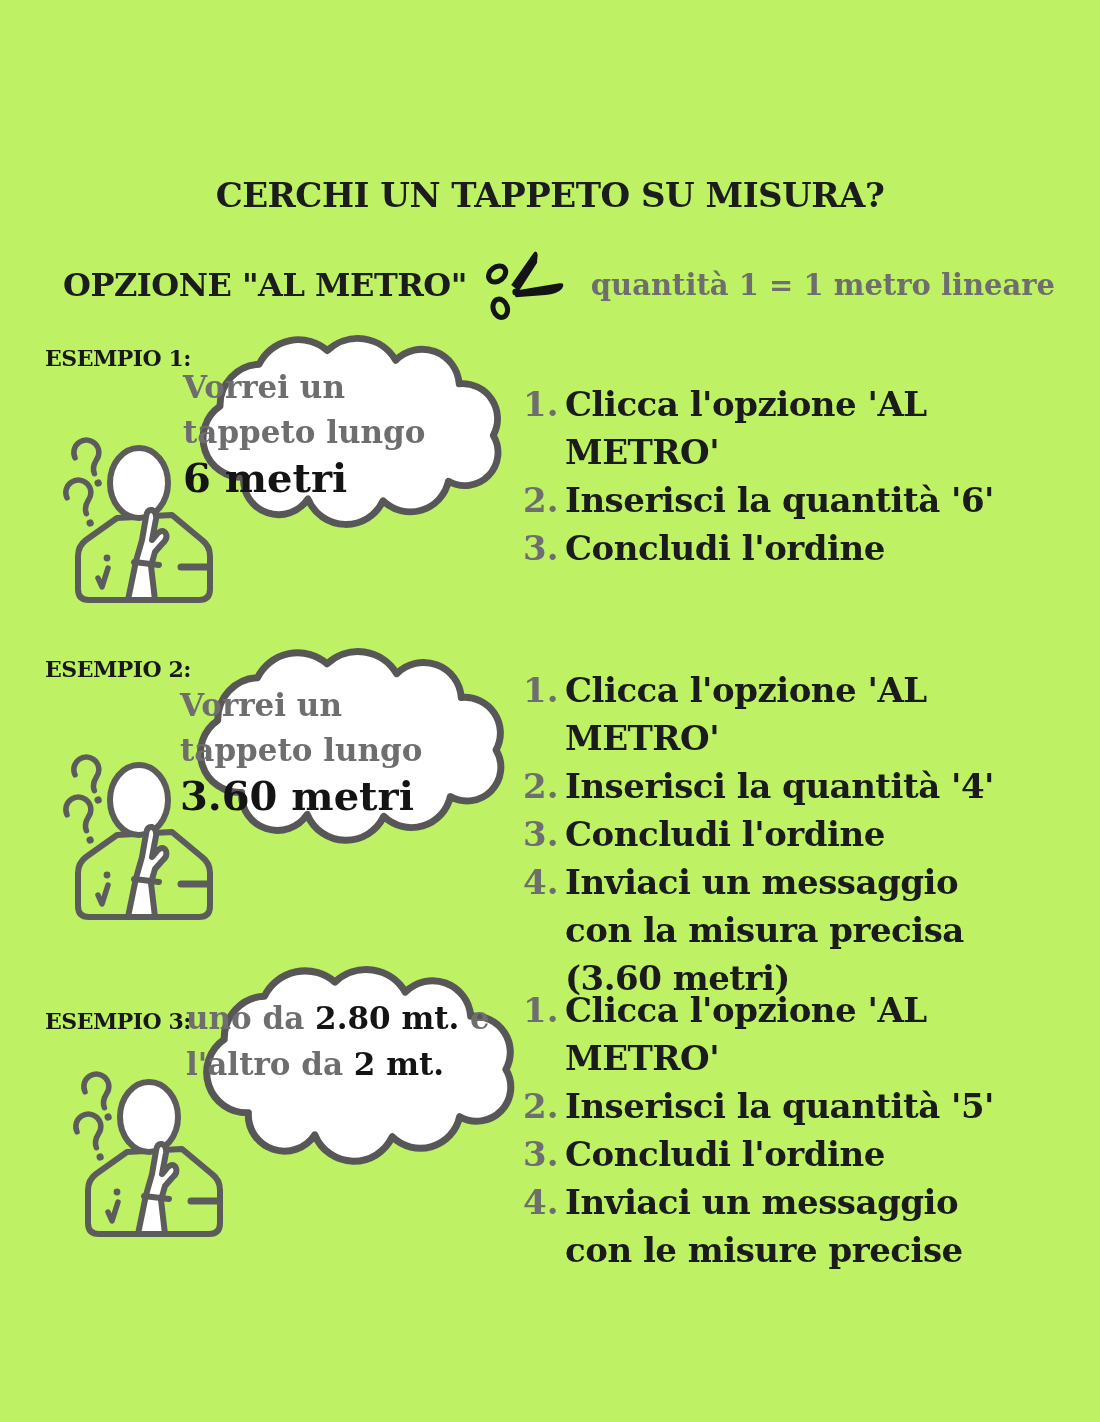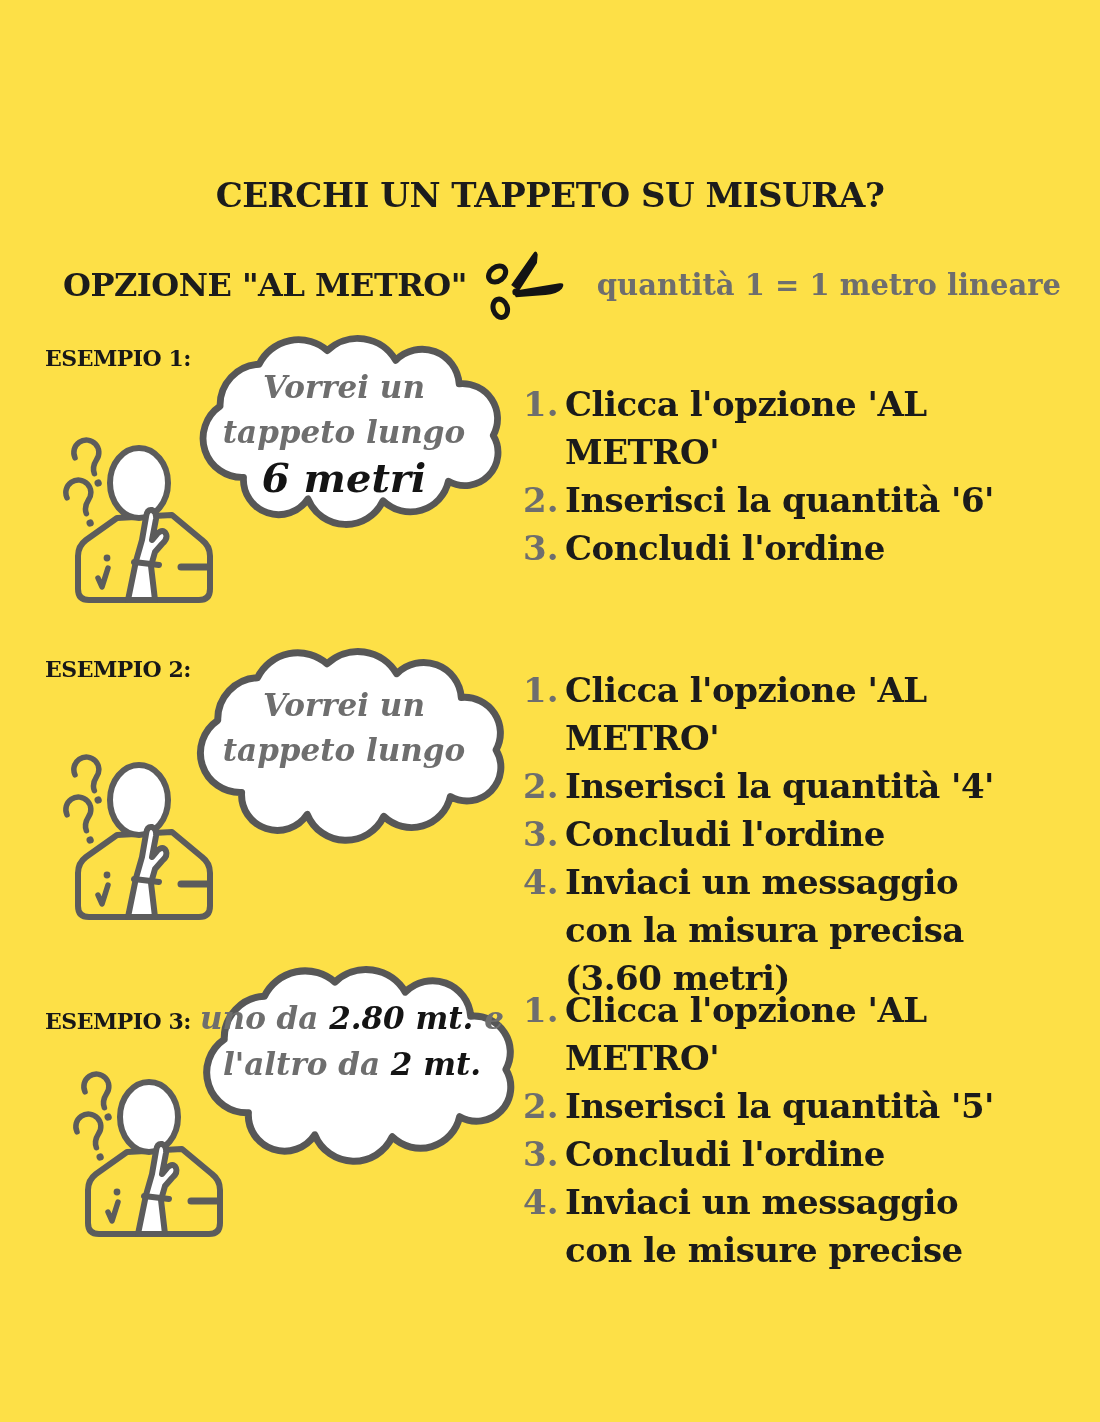--- a/index.html
+++ b/index.html
@@ -1,35 +1,35 @@
 <!DOCTYPE html>
 <html><head>
 <meta charset="utf-8">
 <style>
   html,body{margin:0;padding:0;background:#fff;}
   .page{
-    position:relative;width:1100px;height:1422px;background:#fde047;overflow:hidden;
+    position:relative;width:1100px;height:1422px;background:#bef264;overflow:hidden;
     font-family:"DejaVu Serif","Liberation Serif",serif;font-weight:bold;color:#1d1d1d;
   }
   
   .title{
     position:absolute;top:175px;left:0;width:100%;text-align:center;
     font-size:34px;letter-spacing:-0.5px;color:#1c1c1c;
   }
   .option-row{
     position:absolute;top:240px;left:63px;display:flex;align-items:center;height:90px;
   }
   .option-label{font-size:32px;letter-spacing:-0.5px;color:#1c1c1c;white-space:nowrap;}
   .scissors{width:86px;height:78px;margin:6px 6px 0 16px;flex:none;}
-  .note{font-size:29px;color:#6e6e6e;white-space:nowrap;margin-left:22px;}
+  .note{font-size:29px;color:#6e6e6e;white-space:nowrap;margin-left:16px;}
   
   .ex-label{position:absolute;left:45px;font-size:22px;letter-spacing:-0.5px;color:#181818;white-space:nowrap;}
   .bubble{position:absolute;}
   .cloud{position:absolute;inset:0;width:100%;height:100%;}
-  .bubble-text{position:absolute;inset:0;text-align:center;font-style:italic;}
+  .bubble-text{position:absolute;inset:0;}
   .bl{font-size:31px;}
   .bl .gray{color:#6e6e6e;}
   .bl .dark{color:#141414;}
   .bt12{padding-top:32px;line-height:45px;}
   .bt12 .big{font-size:40px;}
   .bt3{padding-top:31px;line-height:46px;}
   .person{position:absolute;width:162px;height:180px;}
   .steps{position:absolute;left:523px;width:510px;}
   .step{display:flex;line-height:48px;font-size:34px;}
   .step .num{flex:none;width:42px;color:#6e6e6e;}
@@ -122,20 +122,21 @@
   </div>
 
   <div class="ex-label" style="top:656px">ESEMPIO 2:</div>
   <div class="bubble" style="left:180px;top:646px;width:328px;height:203px">
     <svg class="cloud" viewBox="0 0 330 205" preserveAspectRatio="none">
         <use href="#sym-cloud"></use>
       </svg>
     <div class="bubble-text bt12" style="padding-top:37px">
       <div class="bl"><span class="gray">Vorrei un</span></div>
       <div class="bl"><span class="gray">tappeto lungo</span></div>
+      <div class="bl big"><span class="dark">3.60 metri</span></div>
     </div>
   </div>
   <svg class="person" style="left:55px;top:747px" viewBox="0 0 162 180">
       <use href="#sym-person"></use>
     </svg>
   <div class="steps" style="top:666px">
     <div class="step">
         <span class="num">1.</span>
         <span class="txt">Clicca l'opzione 'AL METRO'</span>
       </div>

